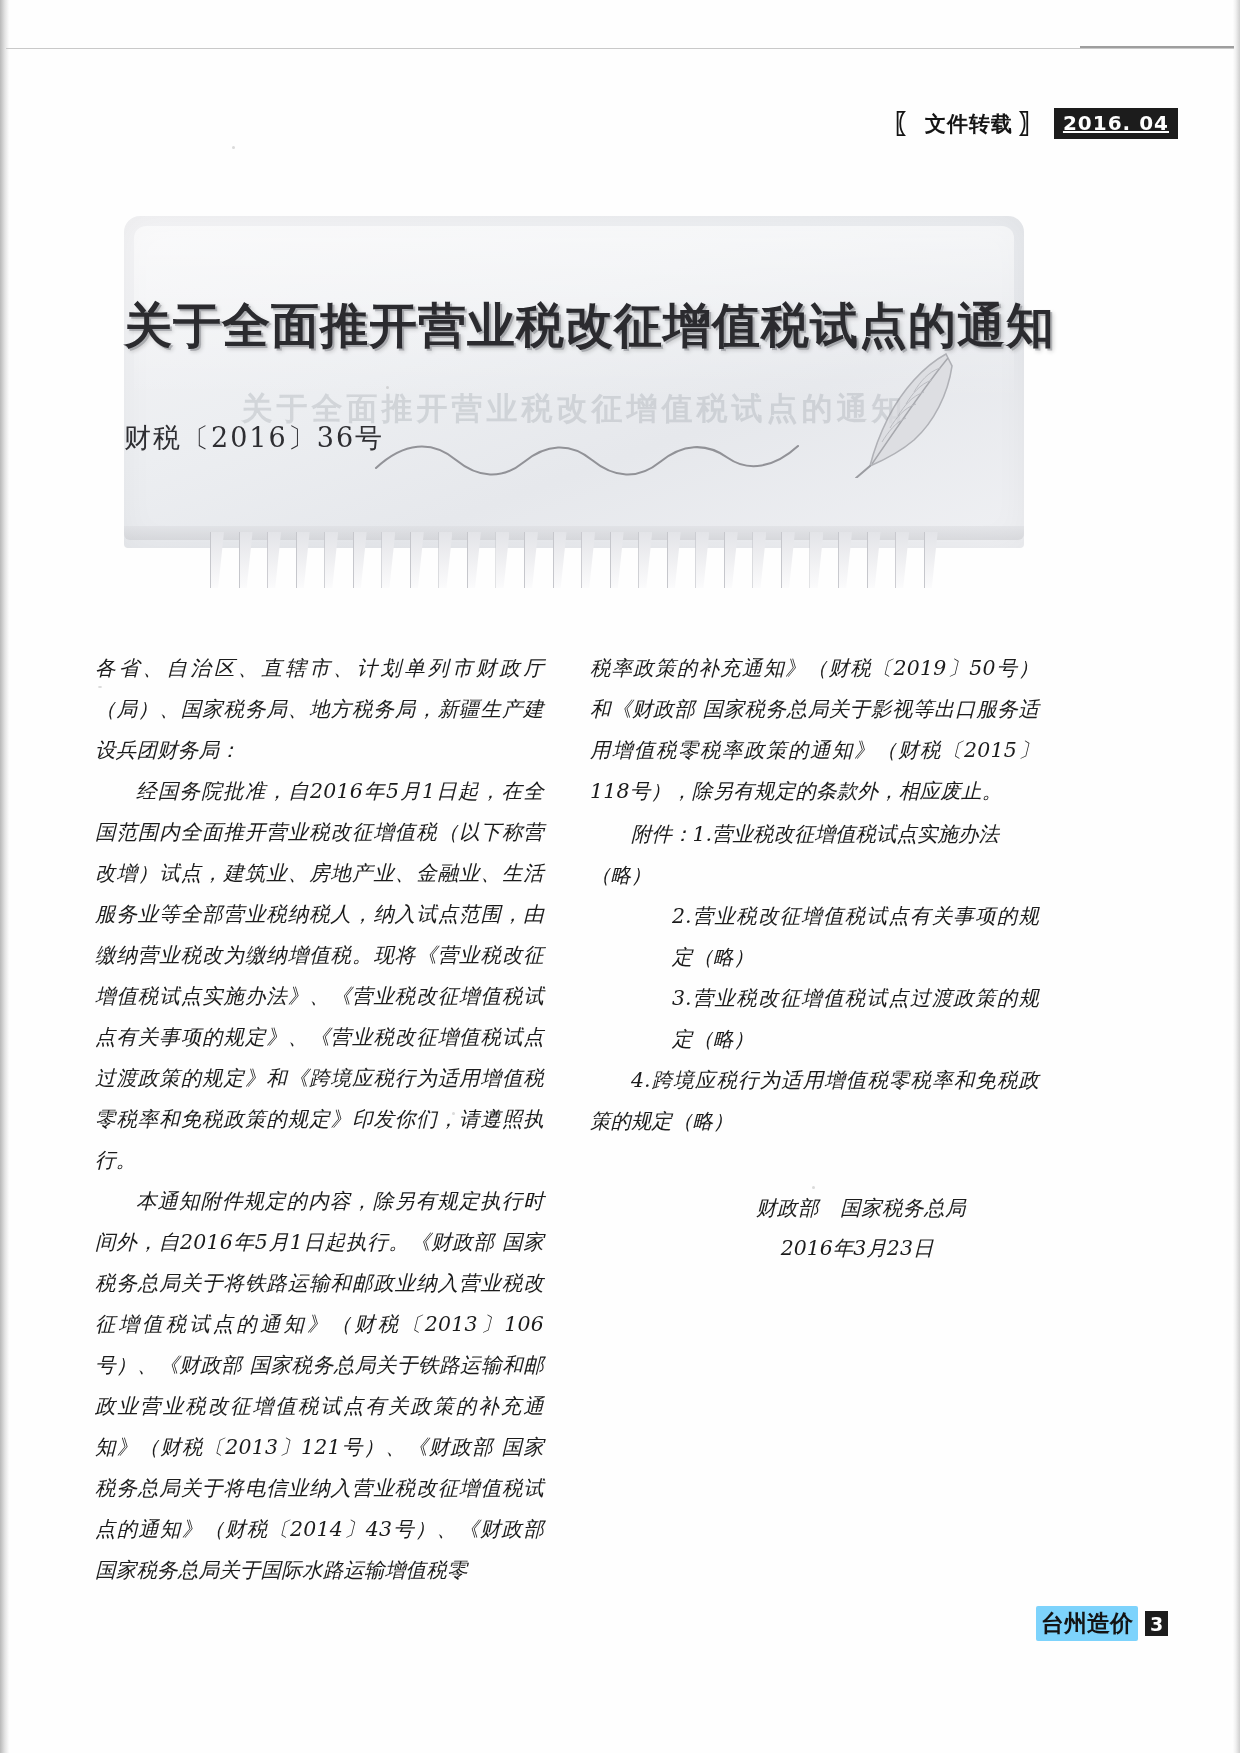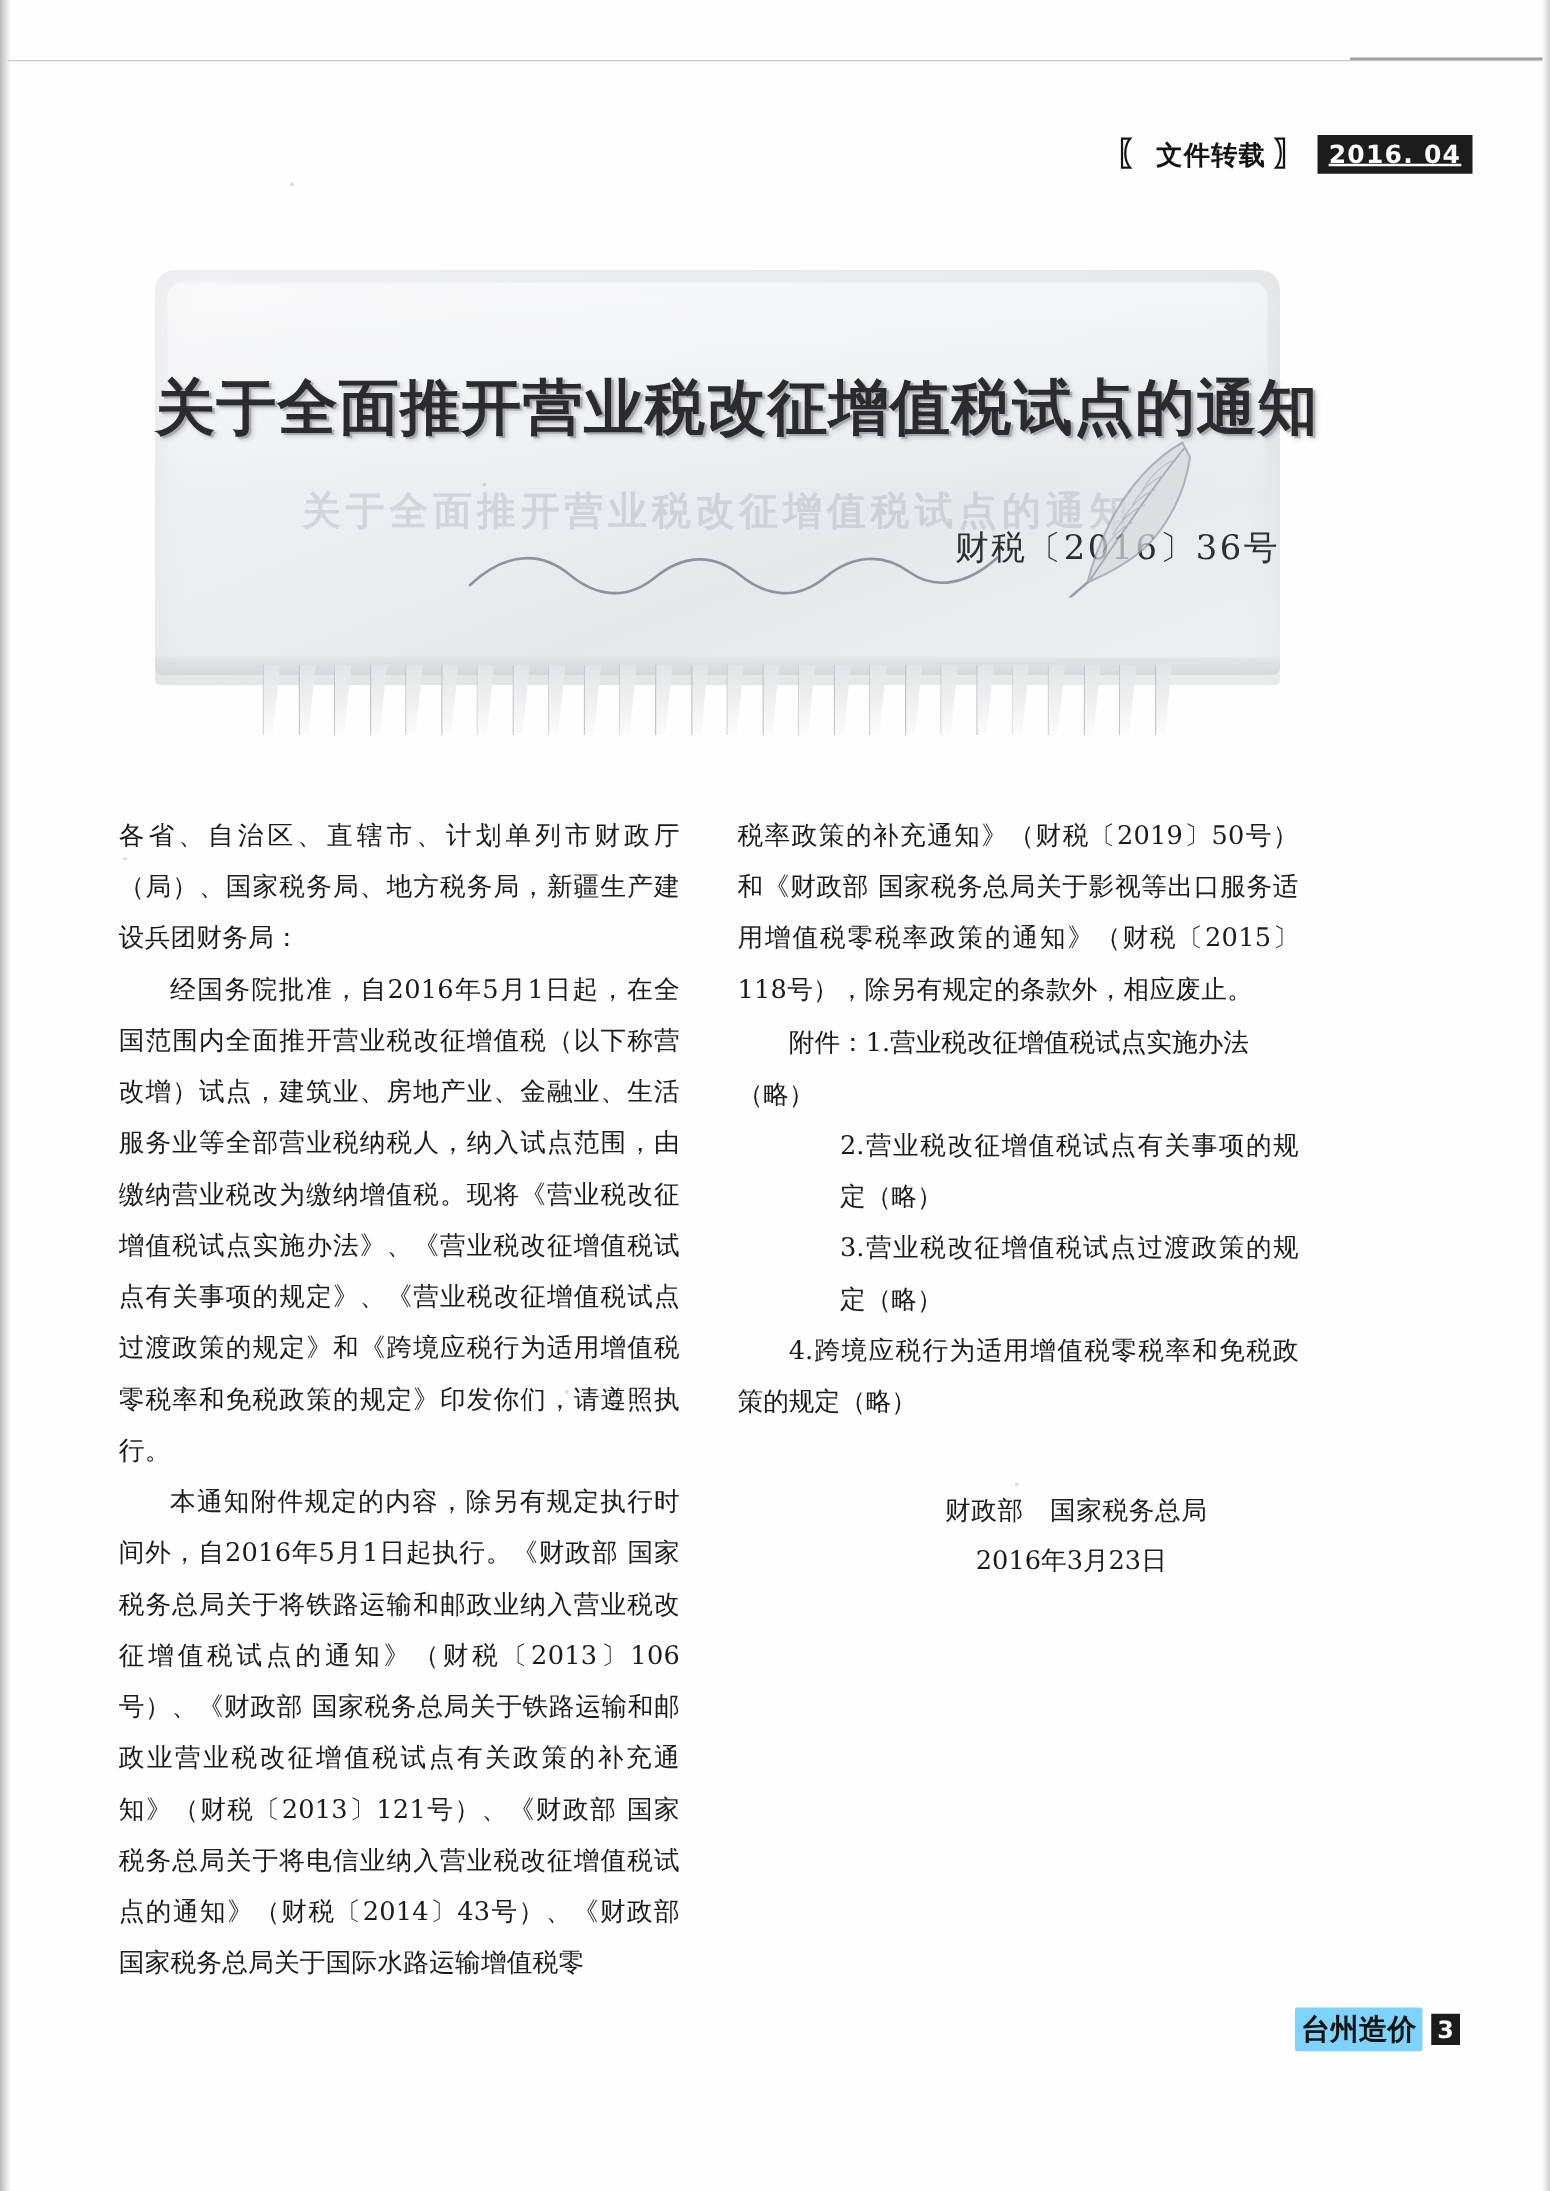--- a/index.html
+++ b/index.html
@@ -128,21 +128,21 @@
     letter-spacing: 1px;
     color: #2b2b2f;
     font-family: "DejaVu Serif", "Liberation Serif", serif;
     text-shadow: 2px 2px 0 rgba(120,122,128,0.45), 3px 3px 4px rgba(0,0,0,0.18);
     white-space: nowrap;
   }
   .banner-docnum {
     position: absolute;
     left: 0; right: 0;
     top: 204px;
-    text-align: right;
+    text-align: left;
     font-size: 27px;
     color: #2e2e32;
     letter-spacing: 2px;
     font-family: "DejaVu Serif", "Liberation Serif", serif;
   }
   .banner-fringe {
     position: absolute;
     left: 86px;
     top: 316px;
     width: 728px;
@@ -188,20 +188,21 @@
   .columns {
     position: absolute;
     left: 95px;
     top: 648px;
     width: 1000px;
     display: flex;
     gap: 46px;
   }
   .col {
     width: 449px;
+    font-style: italic;
   }
   .p {
     font-size: 20.5px;
     line-height: 41px;
     color: #1b1b1b;
     text-align: justify;
     text-align-last: left;
     font-family: "DejaVu Serif", "Liberation Serif", serif;
     letter-spacing: 0.2px;
   }

